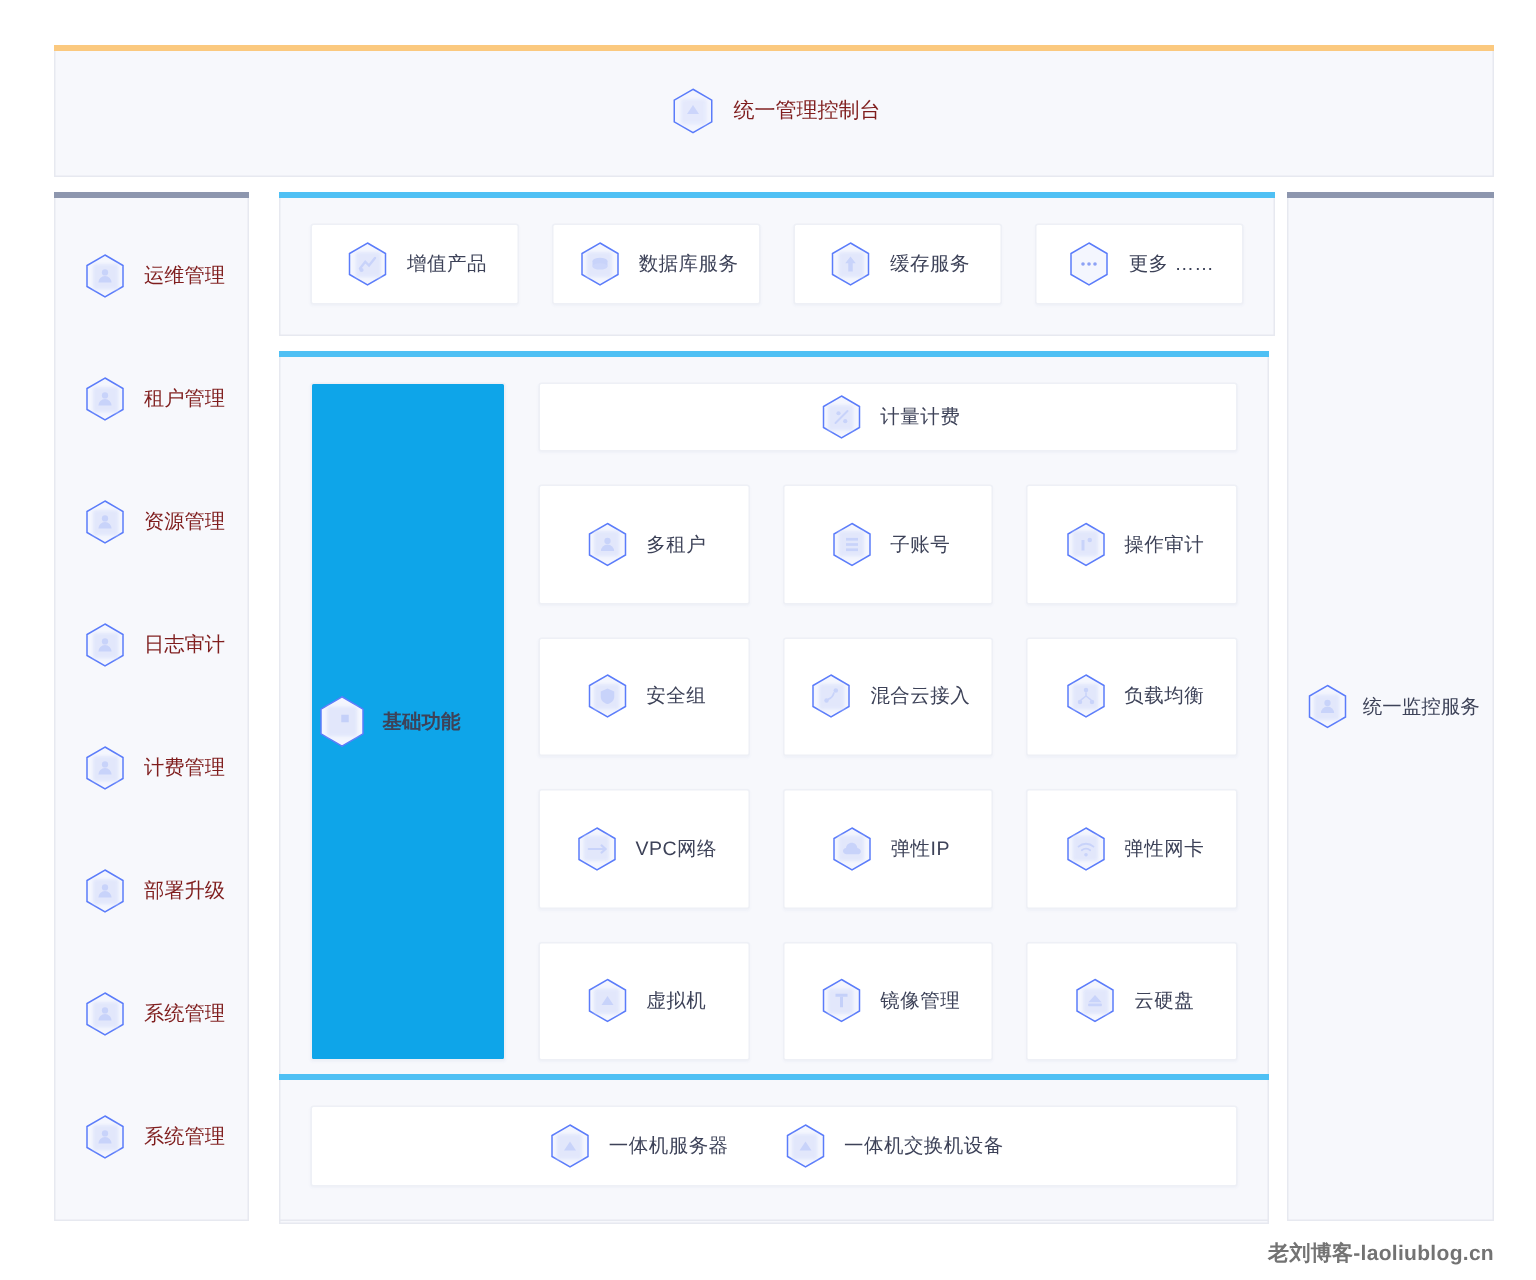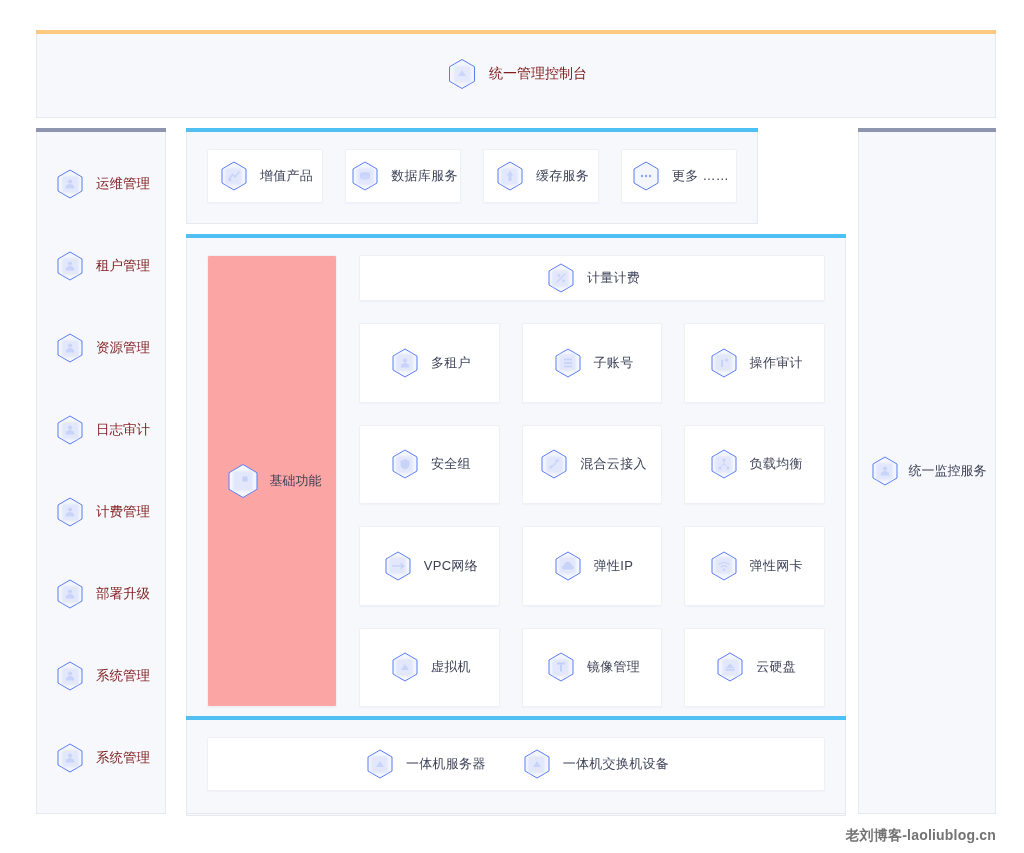--- a/index.html
+++ b/index.html
@@ -54,21 +54,21 @@
     position:absolute;left:858px;top:128px;width:138px;height:686px;
     display:flex;flex-direction:column;align-items:center;justify-content:center;
   }
   .vert-node{display:flex;flex-direction:row;align-items:center;gap:7px;}
 
   
   #center{
     position:absolute;left:186px;top:128px;width:660px;height:686px;
   }
 
-  #sec-value   {position:absolute;left:0;top:0;   width:572px;height:96px;}
+  #sec-value   {position:absolute;left:0;top:0;   width:664px;height:96px;}
   #sec-core    {position:absolute;left:0;top:106px;width:660px;height:494px;}
   #sec-virt    {position:absolute;left:0;top:610px;width:660px;height:78px;}
   
   #sec-hw      {position:absolute;left:186px;top:716px;width:660px;height:98px;}
 
   
   .card{
     background:#ffffff;
     border:1px solid #eef0f6;
     border-radius:2px;
@@ -82,23 +82,24 @@
   .vert-node .label{font-size:13px;color:#3d4258;white-space:nowrap;}
 
   .row4{display:flex;gap:22px;padding:20px;box-sizing:border-box;}
   .row4 > .card{flex:1;height:54px;}
 
   
   .core-inner{
     display:flex;gap:22px;padding:20px;box-sizing:border-box;height:100%;
   }
   .core-left{
-    width:128px;background:#fca5a5;border:1px solid #eef0f6;border-radius:2px;
-    display:flex;flex-direction:column;align-items:center;justify-content:center;
+    width:128px;background:#0ea5e9;border:1px solid #eef0f6;border-radius:2px;
+    display:flex;flex-direction:column;justify-content:center;
     box-shadow:0 1px 2px rgba(70,90,160,.045);
+    font-weight:bold;
   }
   .core-right{flex:1;display:flex;flex-direction:column;gap:22px;}
   .core-right .wide{height:46px;}
   .grid3{display:flex;gap:22px;flex:1;}
   .grid3 > .card{flex:1;}
 
   
   .hw-inner{display:flex;gap:22px;padding:20px;box-sizing:border-box;}
   .hw-small{width:128px;height:54px;}
   .hw-wide{flex:1;height:54px;gap:34px;}

